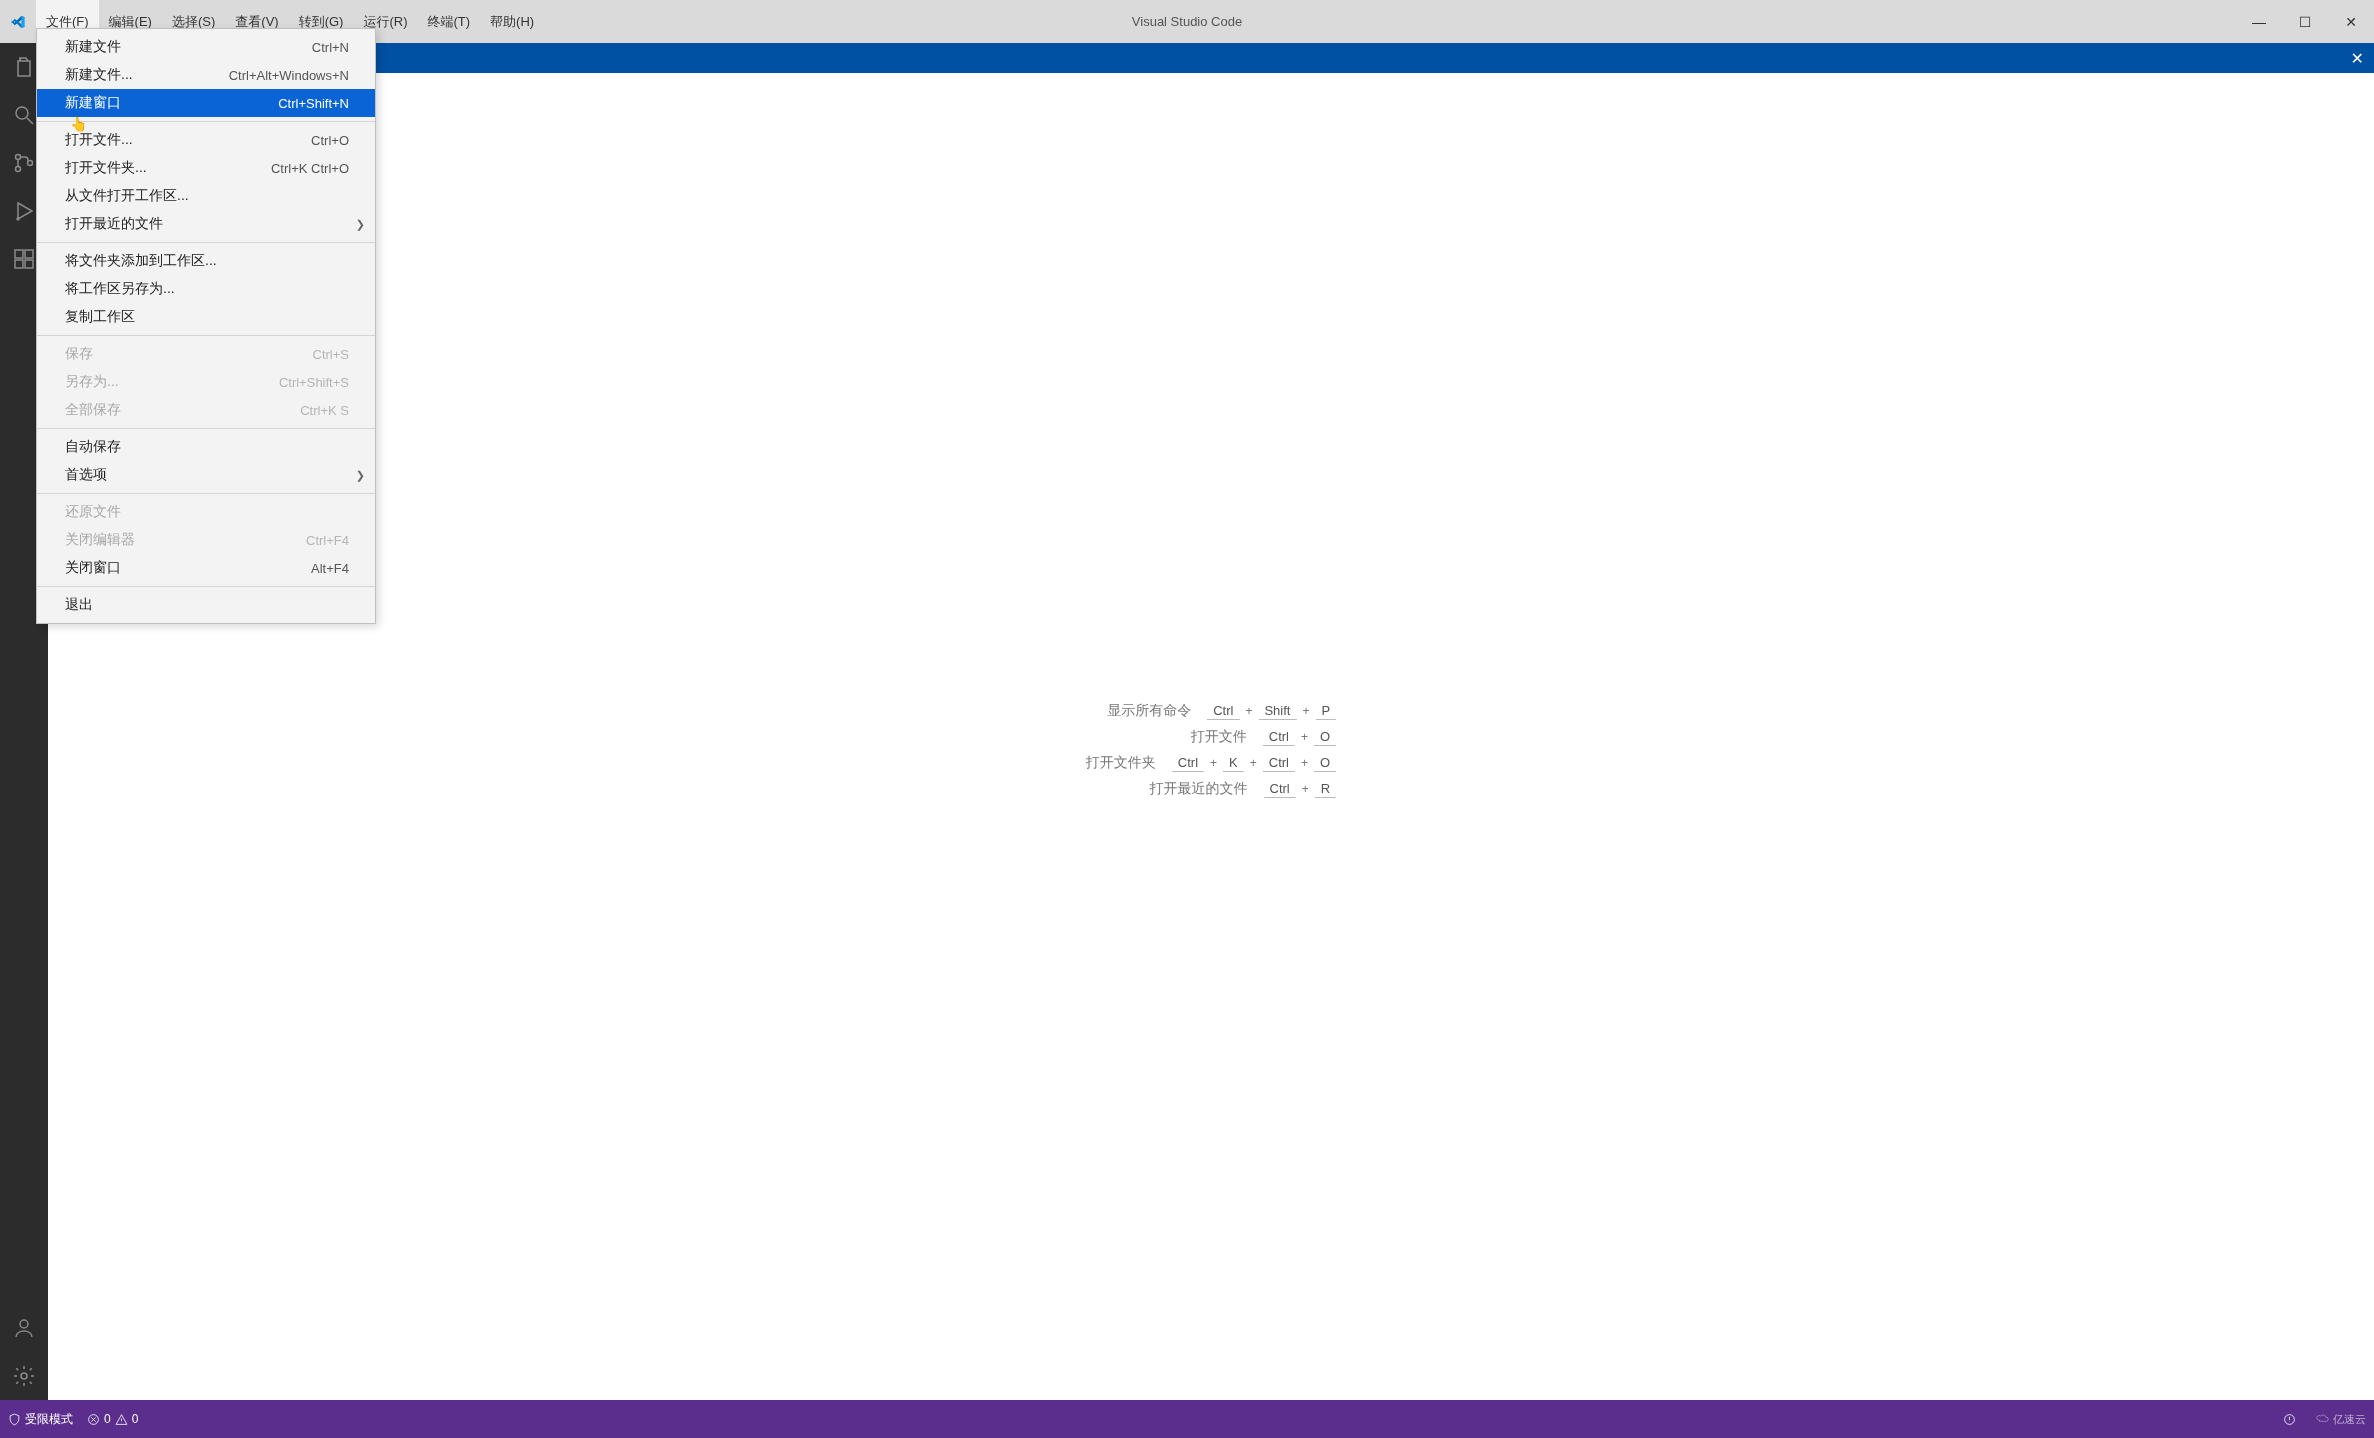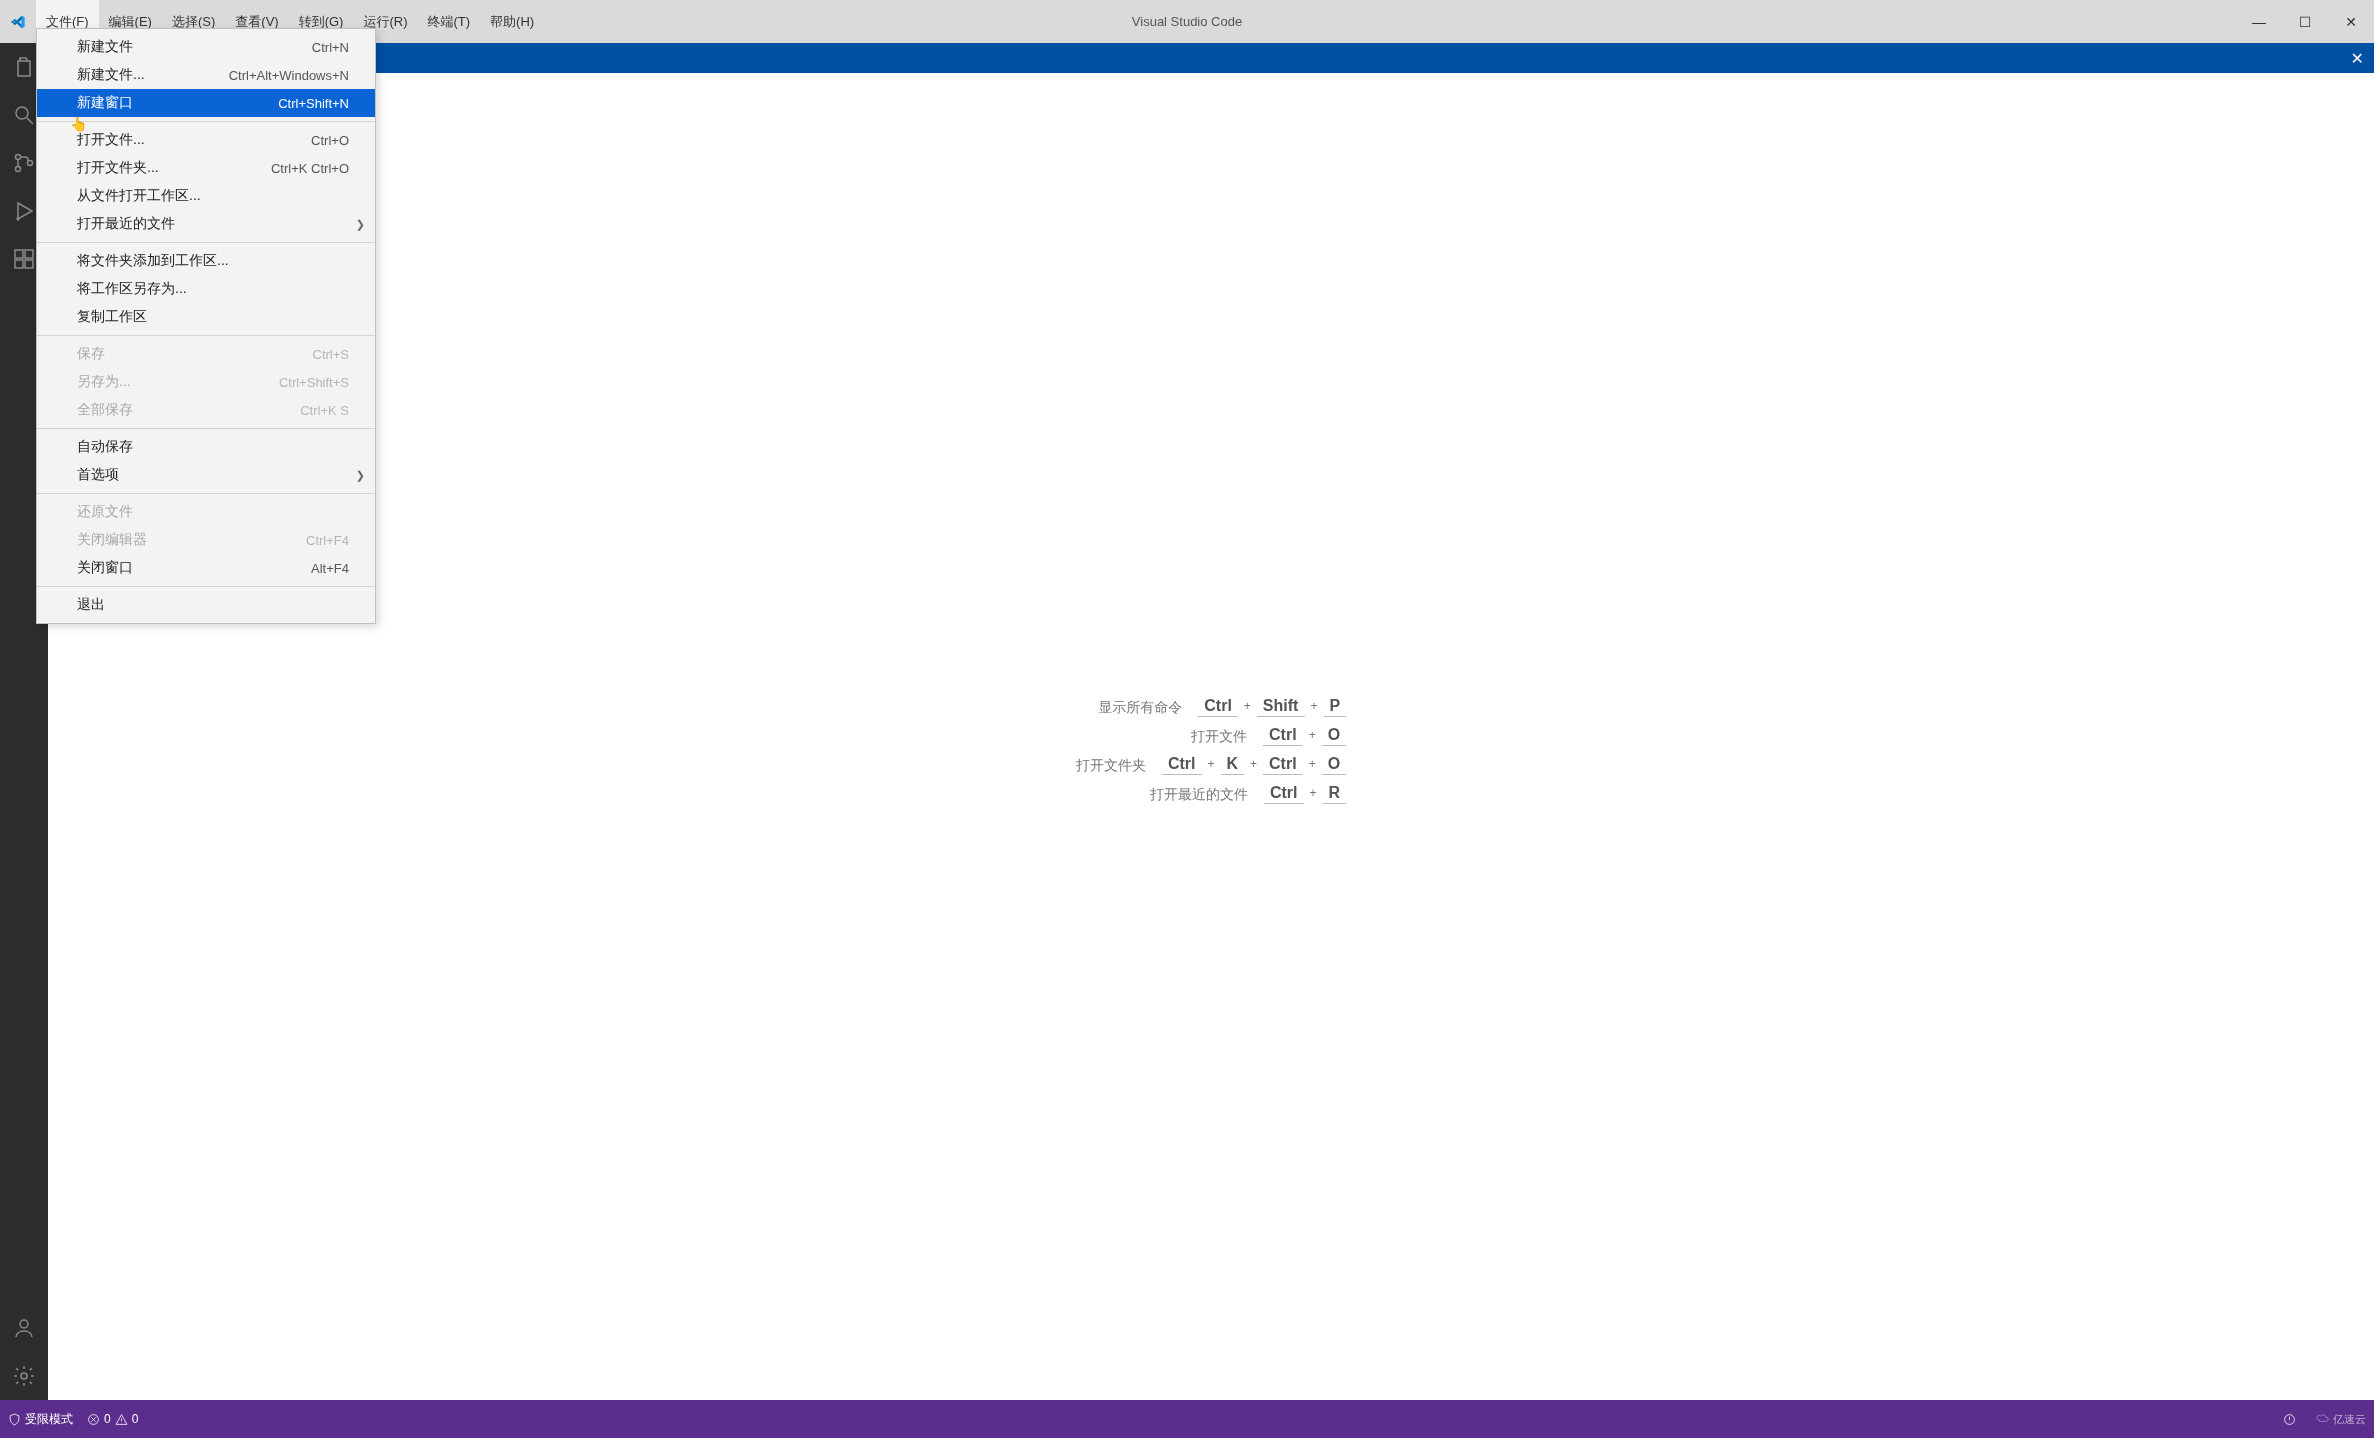--- a/index.html
+++ b/index.html
@@ -31,26 +31,26 @@
 .notify-text { white-space: nowrap; overflow: hidden; }
 .notify a { color: #fff; text-decoration: underline; margin-left: 6px; }
 .notify .close { position: absolute; right: 10px; top: 50%; transform: translateY(-50%); cursor: pointer; font-size: 16px; }
 
 
 .editor { flex: 1; position: relative; background: #fff; }
 .shortcuts { position: absolute; left: 50%; top: 51%; transform: translate(-50%, -50%); }
 .shortcut-row { display: flex; align-items: flex-end; justify-content: flex-end; margin: 8px 0; color: #777; font-size: 14px; }
 .shortcut-label { margin-right: 16px; }
 .keys { display: flex; align-items: center; gap: 6px; }
-.key { border-bottom: 1px solid #bbb; padding: 1px 6px; color: #555; font-size: 16px; font-weight: bold; }
+.key { border-bottom: 1px solid #bbb; padding: 1px 6px; color: #555; font-size: 13px; }
 .plus { color: #777; font-size: 12px; }
 
 
 .dropdown { position: absolute; left: 36px; top: 28px; width: 340px; background: #f3f3f3; border: 1px solid #c0c0c0; box-shadow: 3px 3px 8px rgba(0,0,0,0.15); z-index: 100; padding: 4px 0; }
-.dd-item { display: flex; align-items: center; justify-content: space-between; padding: 5px 26px 5px 40px; font-size: 14px; color: #222; cursor: default; position: relative; }
+.dd-item { display: flex; align-items: center; justify-content: space-between; padding: 5px 26px 5px 28px; font-size: 14px; color: #222; cursor: default; position: relative; }
 .dd-item.selected { background: #0a64d6; color: #fff; }
 .dd-item.disabled { color: #a8a8a8; }
 .dd-item .kb { color: #555; font-size: 13px; }
 .dd-item.selected .kb { color: #fff; }
 .dd-item.disabled .kb { color: #b5b5b5; text-align: center; }
 .dd-sep { height: 1px; background: #d4d4d4; margin: 4px 0; }
 .dd-item .chev { position: absolute; right: 10px; color: #666; font-size: 11px; }
 
 
 .statusbar { height: 38px; background: #5b2e8e; color: #fff; display: flex; align-items: center; font-size: 12px; padding: 0 8px; }

